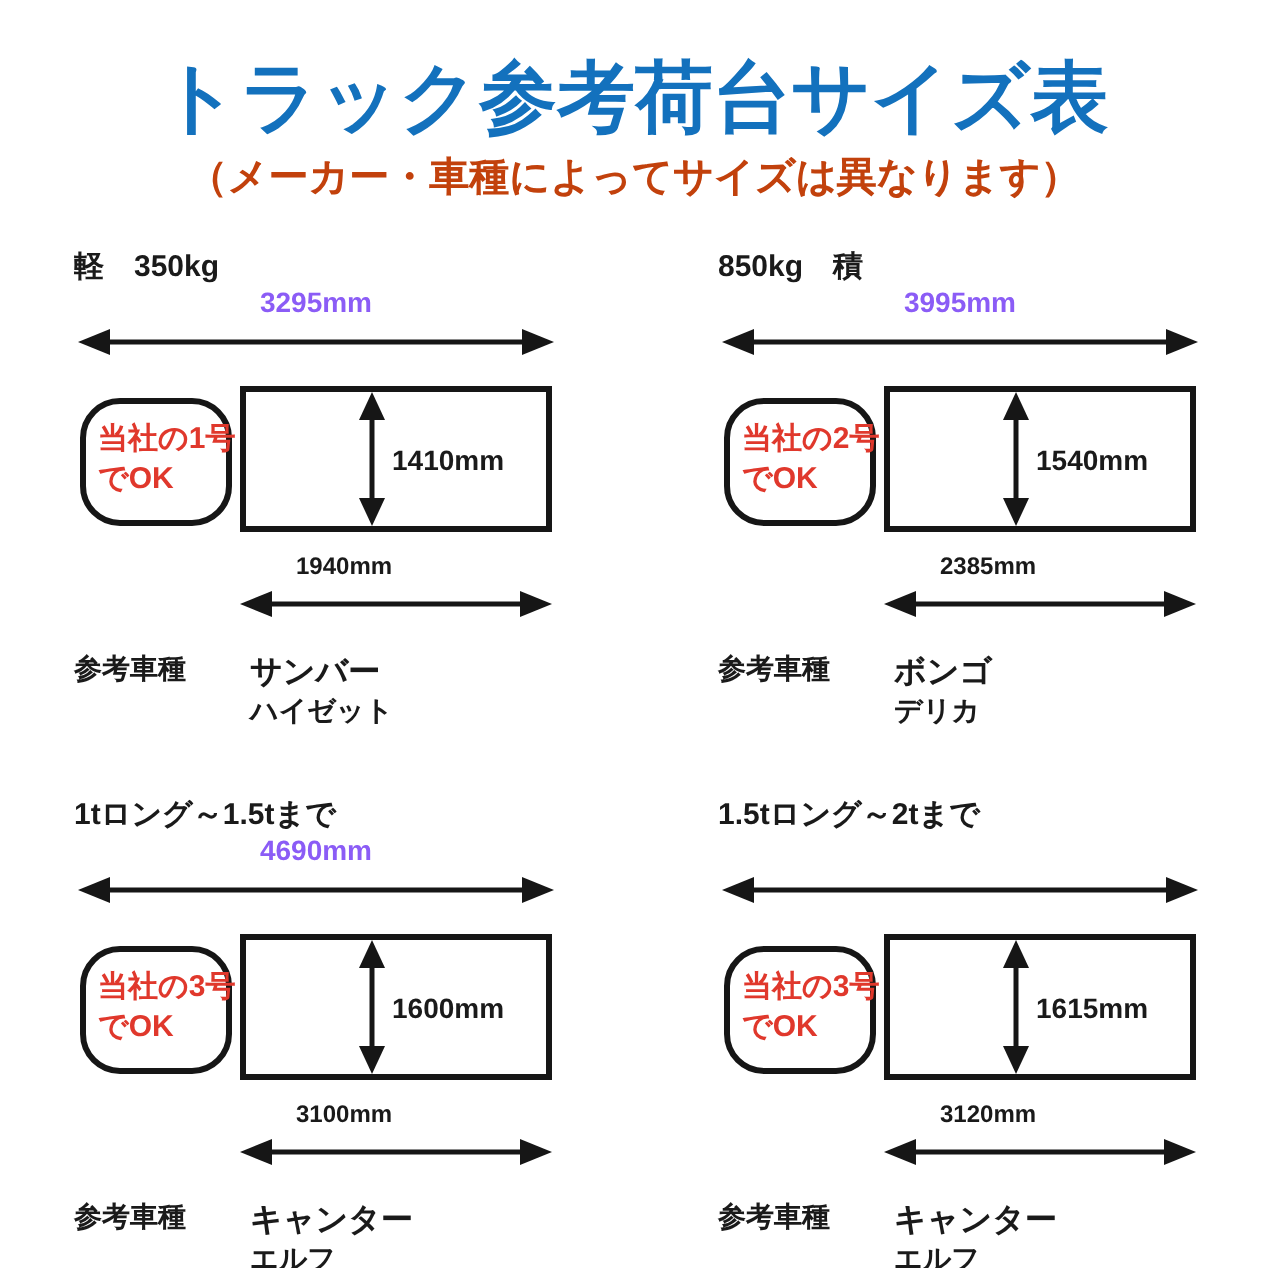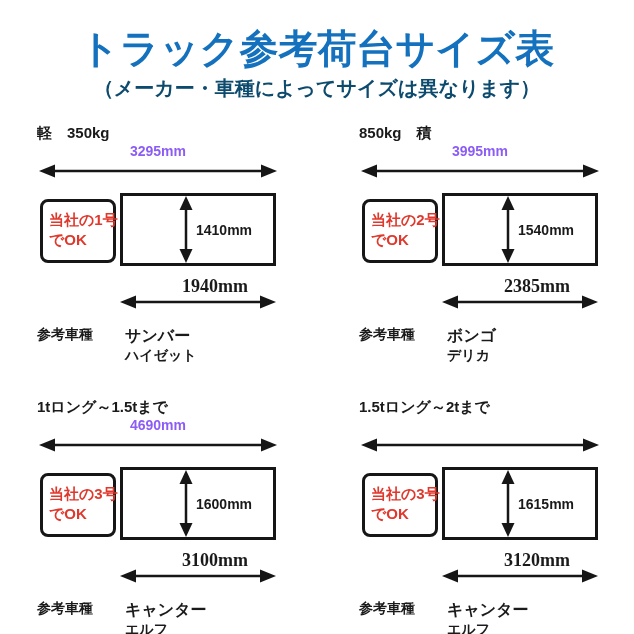--- a/index.html
+++ b/index.html
@@ -8,21 +8,21 @@
     font-family:"Liberation Sans","DejaVu Sans",sans-serif; overflow:hidden;margin-top:16px;
   }
   .title {
     position:absolute; top:6px; left:0; width:100%;
     text-align:center; font-size:39px; font-weight:bold;
     color:#1371bd; letter-spacing:0px; white-space:nowrap;
   }
   .subtitle {
     position:absolute; top:59px; left:0; width:100%;
     text-align:center; font-size:20px; font-weight:bold;
-    color:#0c4a6e; white-space:nowrap;
+    color:#c2410c; white-space:nowrap;
   }
   .panel { position:absolute; width:250px; height:270px; }
   #panel-tl { left:33px;  top:106px; }
   #panel-tr { left:355px; top:106px; }
   #panel-bl { left:33px;  top:380px; }
   #panel-br { left:355px; top:380px; }
 
   .panel-label {
     position:absolute; left:4px; top:2px;
     font-size:15px; font-weight:bold; color:#1a1a1a; white-space:nowrap;
@@ -31,35 +31,35 @@
     position:absolute; left:60px; top:21px; width:130px; text-align:center;
     font-size:14px; font-weight:bold; color:#8b5cf6;
   }
   .arrow-top    { position:absolute; left:6px;  top:41px; }
   .bed-rect {
     position:absolute; left:87px; top:71px; width:156px; height:73px;
     border:3px solid #161616; background:#ffffff; box-sizing:border-box;
   }
   .badge {
     position:absolute; left:7px; top:77px; width:76px; height:64px;
-    border:3px solid #161616; border-radius:8px; background:#ffffff;
+    border:3px solid #161616; border-radius:20px; background:#ffffff;
     box-sizing:border-box; padding:8px 2px 0 6px;
   }
   .badge-line {
     display:block; color:#e0382c; font-weight:bold; font-size:15px;
     line-height:1.35; white-space:nowrap;
   }
   .arrow-vert { position:absolute; left:144px; top:74px; }
   .dim-label-height {
     position:absolute; left:163px; top:100px;
     font-size:14px; font-weight:bold; color:#1a1a1a; white-space:nowrap;
   }
   .dim-label-bottom {
-    position:absolute; left:115px; top:154px; width:100px; text-align:right;
-    font-size:18px; font-weight:bold; color:#1a1a1a;font-family:Liberation Serif, serif;
+    position:absolute; left:115px; top:154px; width:100px; text-align:left;
+    font-size:12px; font-weight:bold; color:#1a1a1a;
   }
   .arrow-bottom { position:absolute; left:87px; top:172px; }
   .ref-label {
     position:absolute; left:4px; top:204px;
     font-size:14px; font-weight:bold; color:#1a1a1a; white-space:nowrap;
   }
   .vehicle-1 {
     position:absolute; left:92px; top:204px;
     font-size:16px; font-weight:bold; color:#1a1a1a; white-space:nowrap;
   }

